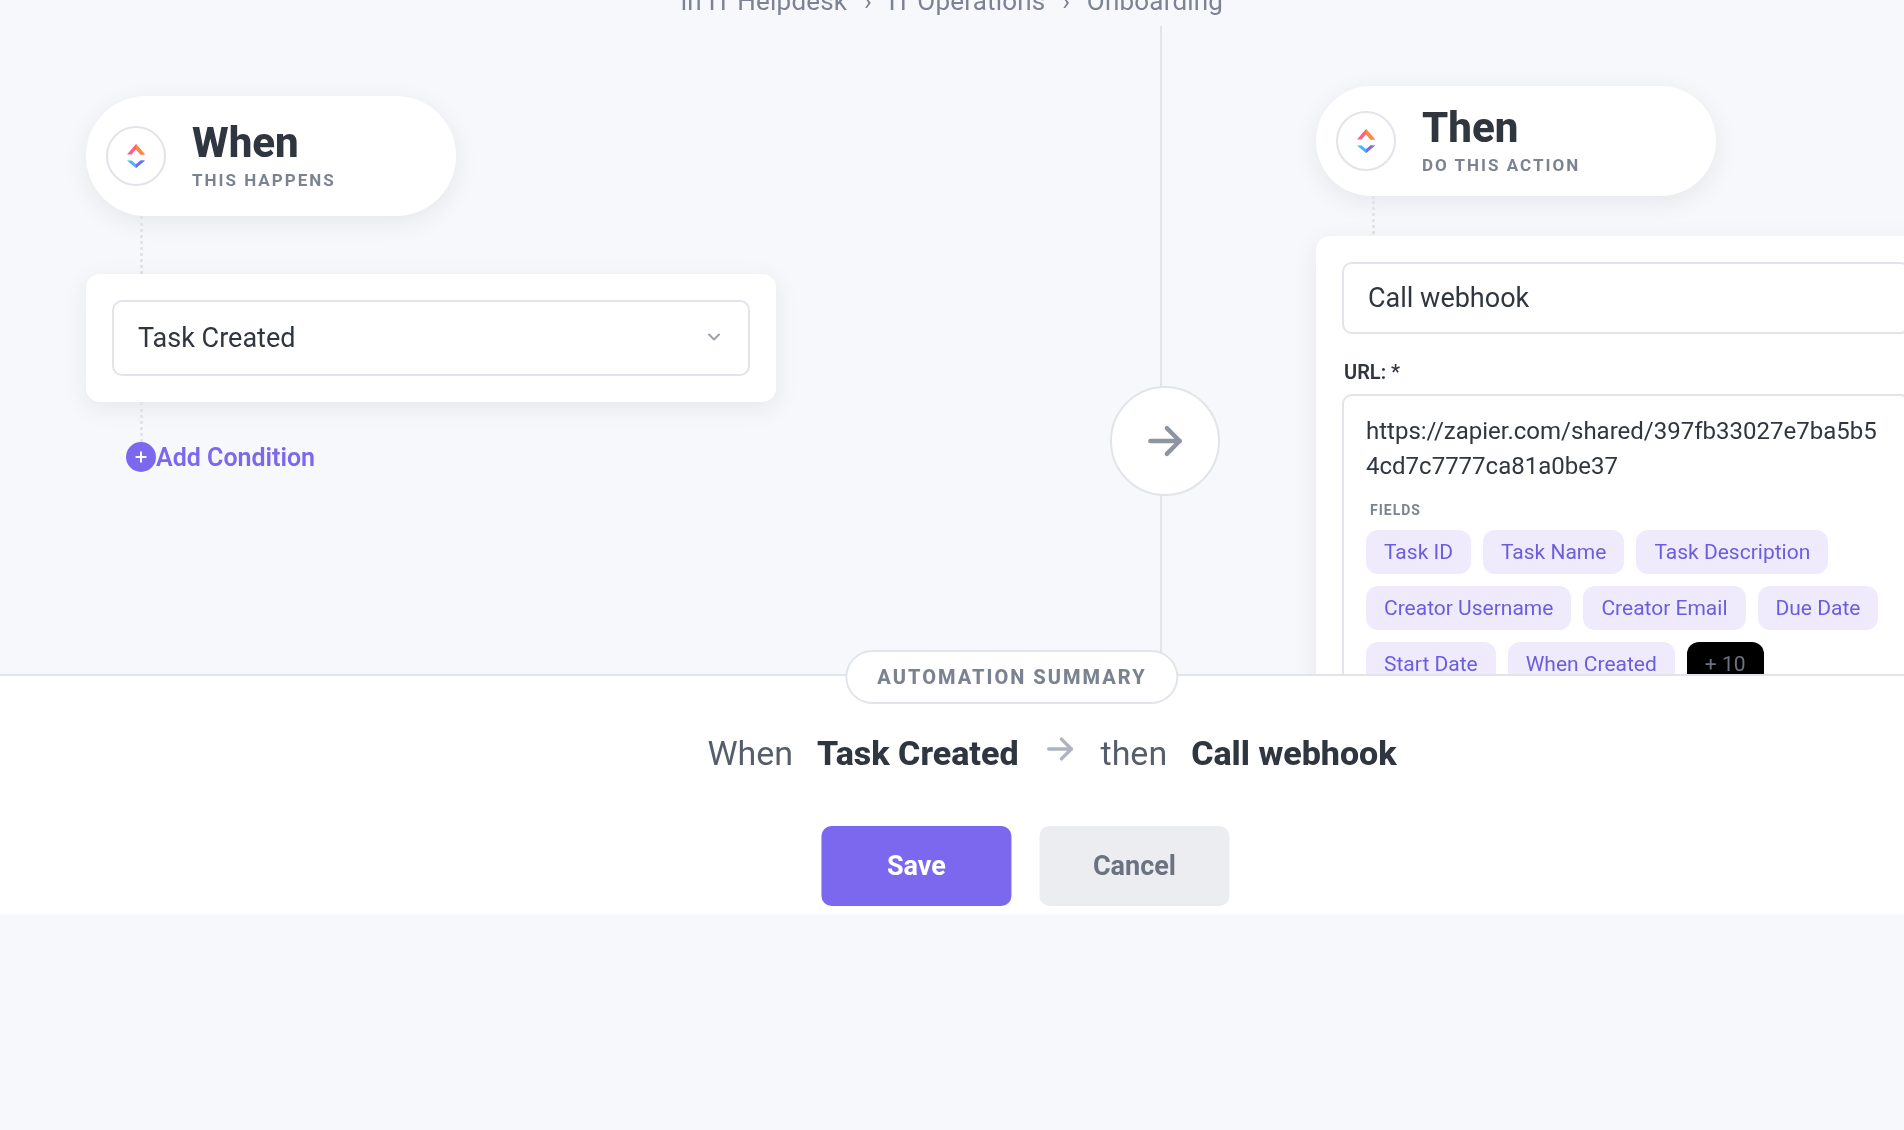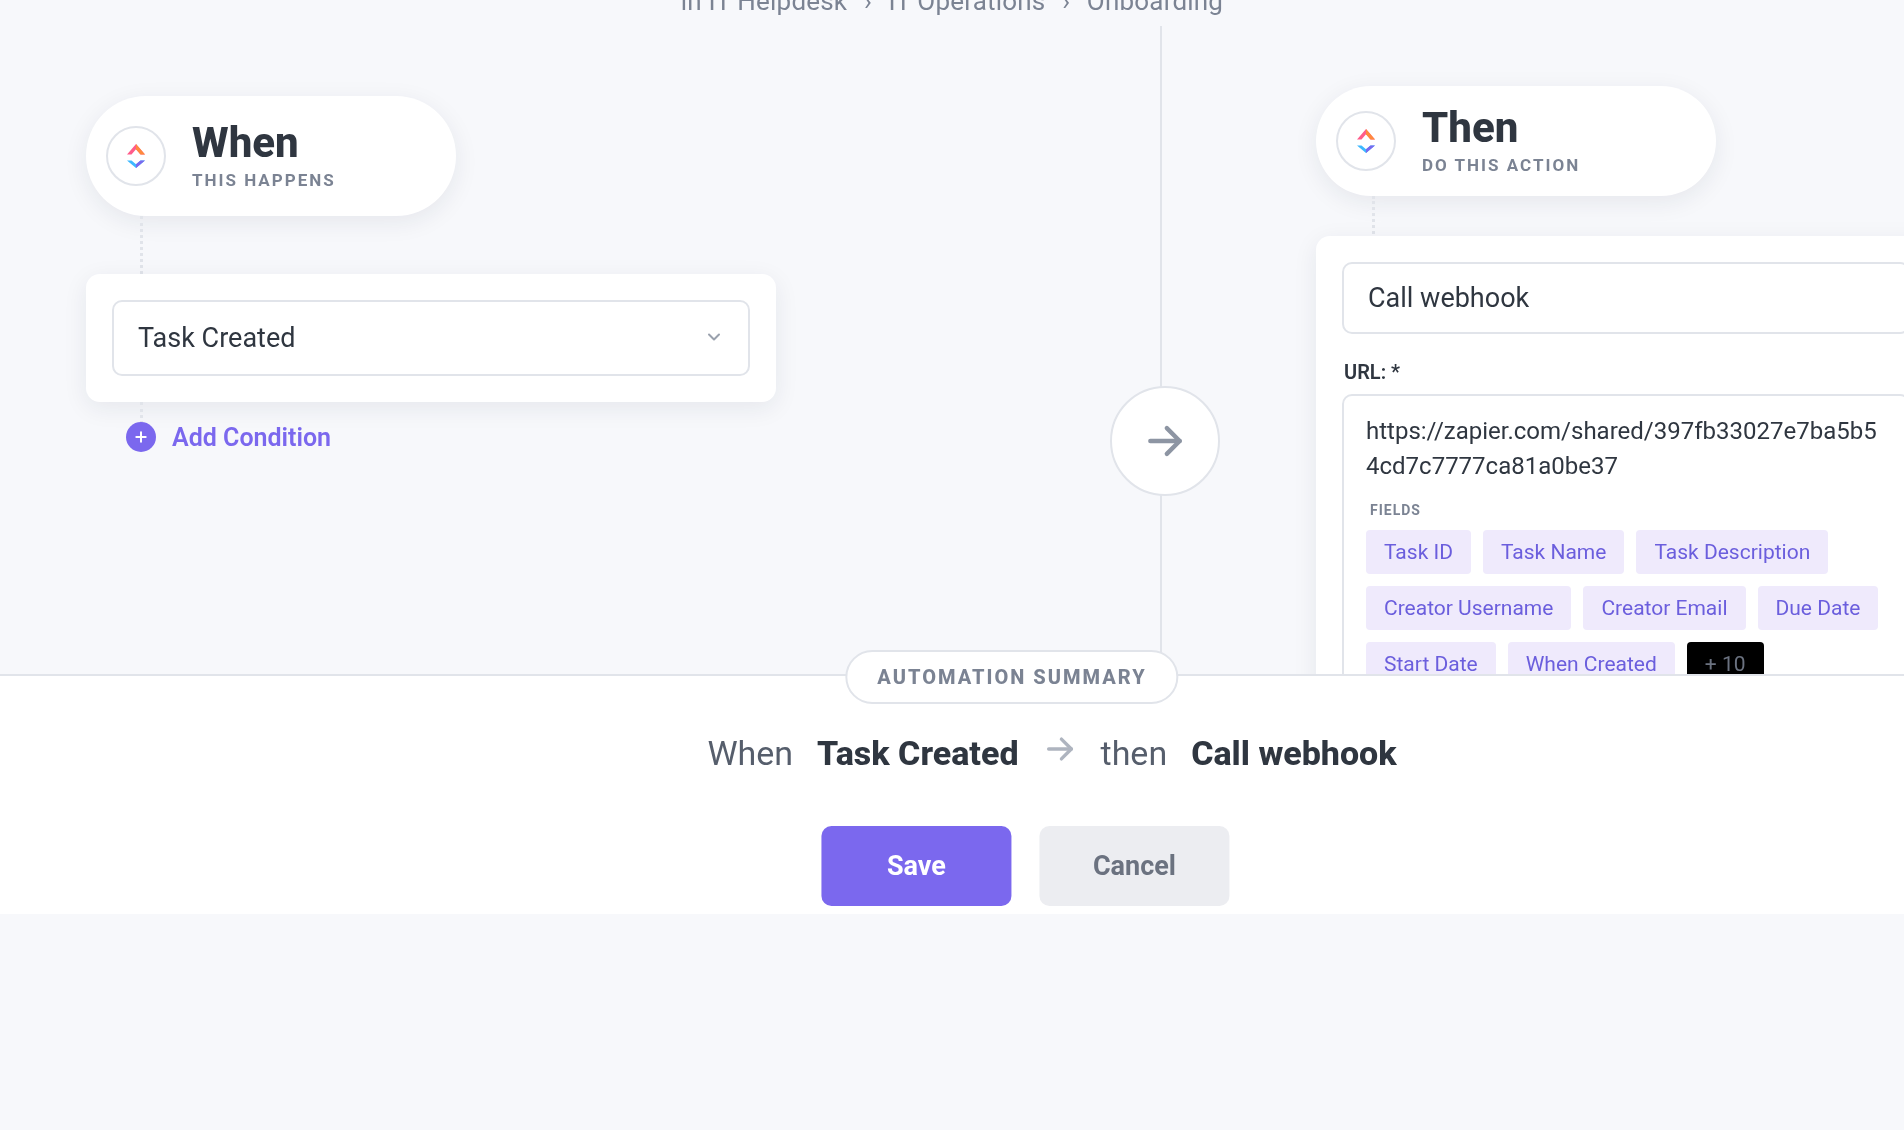--- a/index.html
+++ b/index.html
@@ -74,21 +74,21 @@
     font-size:27px;cursor:pointer;color:var(--text);
   }
   .select .chev svg{width:20px;height:20px;stroke:#9aa1ad;}
 
   .when-dotted2{
     position:absolute;top:376px;left:140px;width:0;height:40px;
     border-left:3px dotted var(--border);
   }
 
   .add-cond{
-    position:absolute;top:396px;left:126px;display:flex;align-items:center;gap:16px;
+    position:absolute;top:416px;left:126px;display:flex;align-items:center;
     color:var(--purple);font-size:25px;font-weight:600;cursor:pointer;
   }
   .plus-circle{
     width:30px;height:30px;border-radius:50%;background:var(--purple);
     display:flex;align-items:center;justify-content:center;flex:0 0 30px;
   }
   .plus-circle svg{width:16px;height:16px;stroke:#fff;}
 
   
   .then-pill{
@@ -110,21 +110,21 @@
   }
   .url-label{font-size:20px;font-weight:600;color:var(--text);margin:26px 0 10px 2px;}
   .url-box{
     width:100%;border:2px solid var(--border);border-radius:10px;padding:18px 22px;
   }
   .url-text{font-size:24px;line-height:1.45;word-break:break-all;color:var(--text);}
   .fields-label{font-size:14px;font-weight:700;color:var(--text-dim);letter-spacing:1px;margin:18px 0 12px 4px;}
   .chips{display:flex;flex-wrap:wrap;gap:12px;}
   .chip{
     background:var(--purple-light);color:var(--chip-text);
-    padding:10px 18px;border-radius:4px;font-size:21px;white-space:nowrap;
+    padding:10px 18px;border-radius:12px;font-size:21px;white-space:nowrap;
   }
   .chip.more{background:#000000;color:#6b7280;}
 
   .then-dotted2{
     position:absolute;top:820px;left:1372px;width:0;height:30px;
     border-left:3px dotted var(--border);
   }
   .add-action{
     position:absolute;top:846px;left:1360px;display:flex;align-items:center;gap:16px;
     color:var(--purple);font-size:25px;font-weight:600;cursor:pointer;

